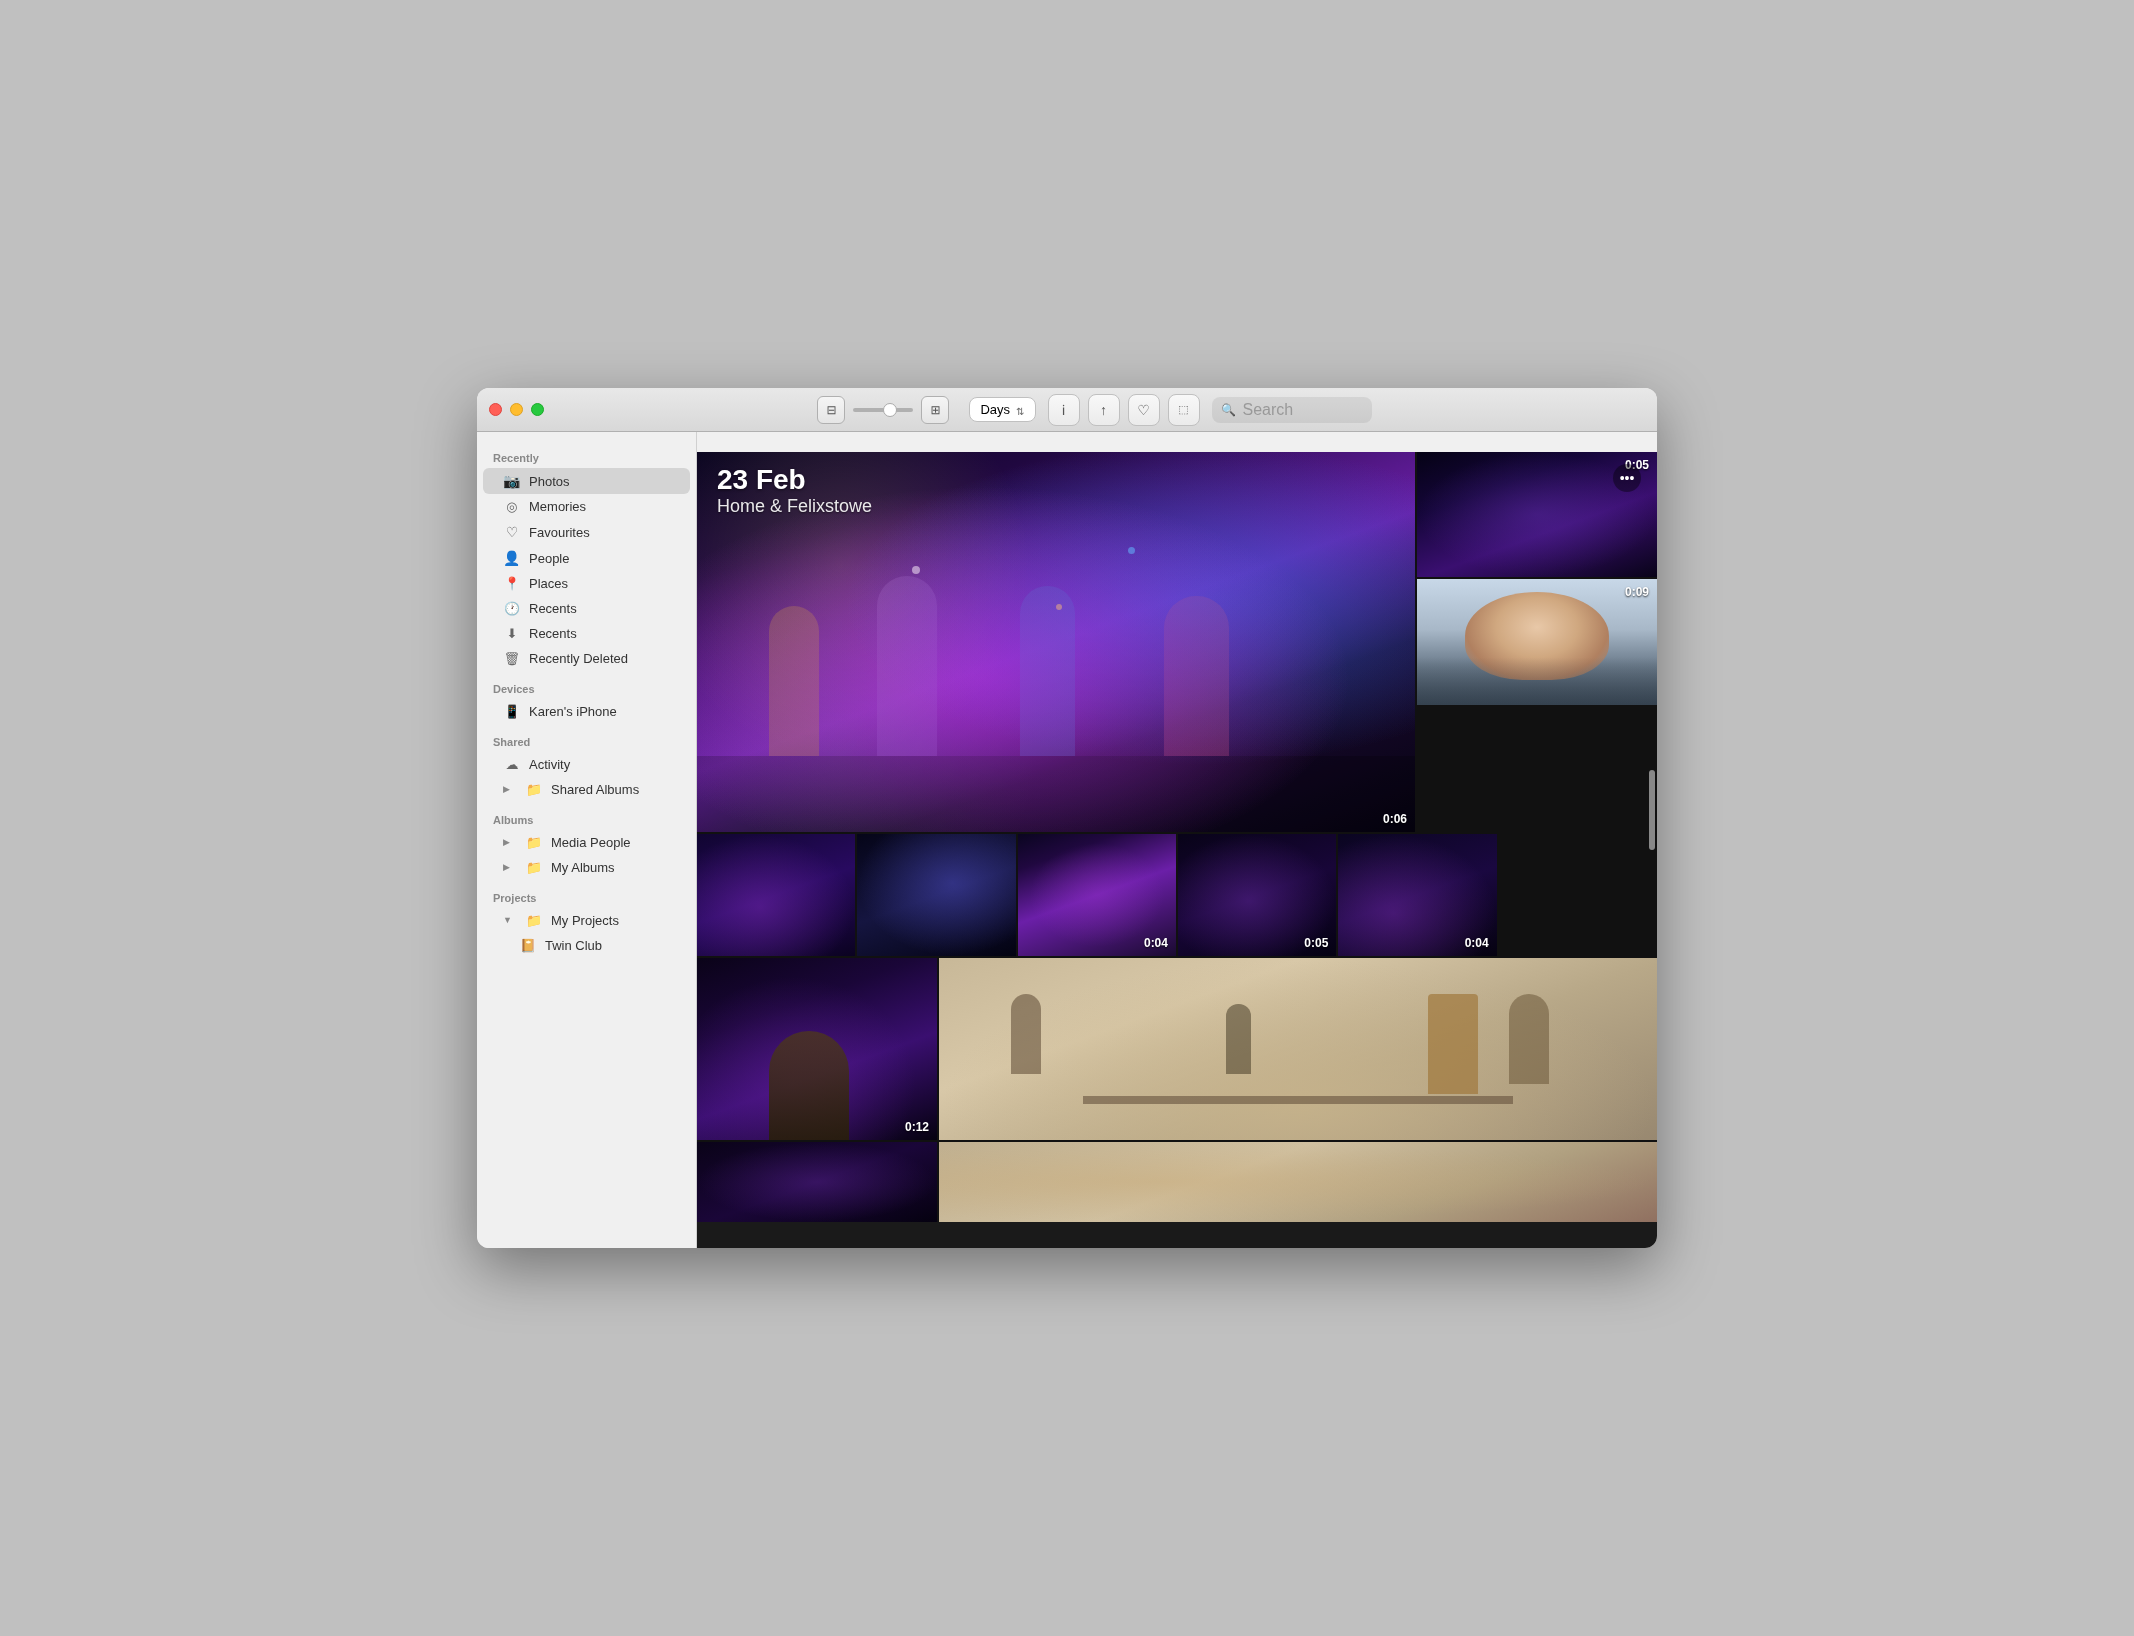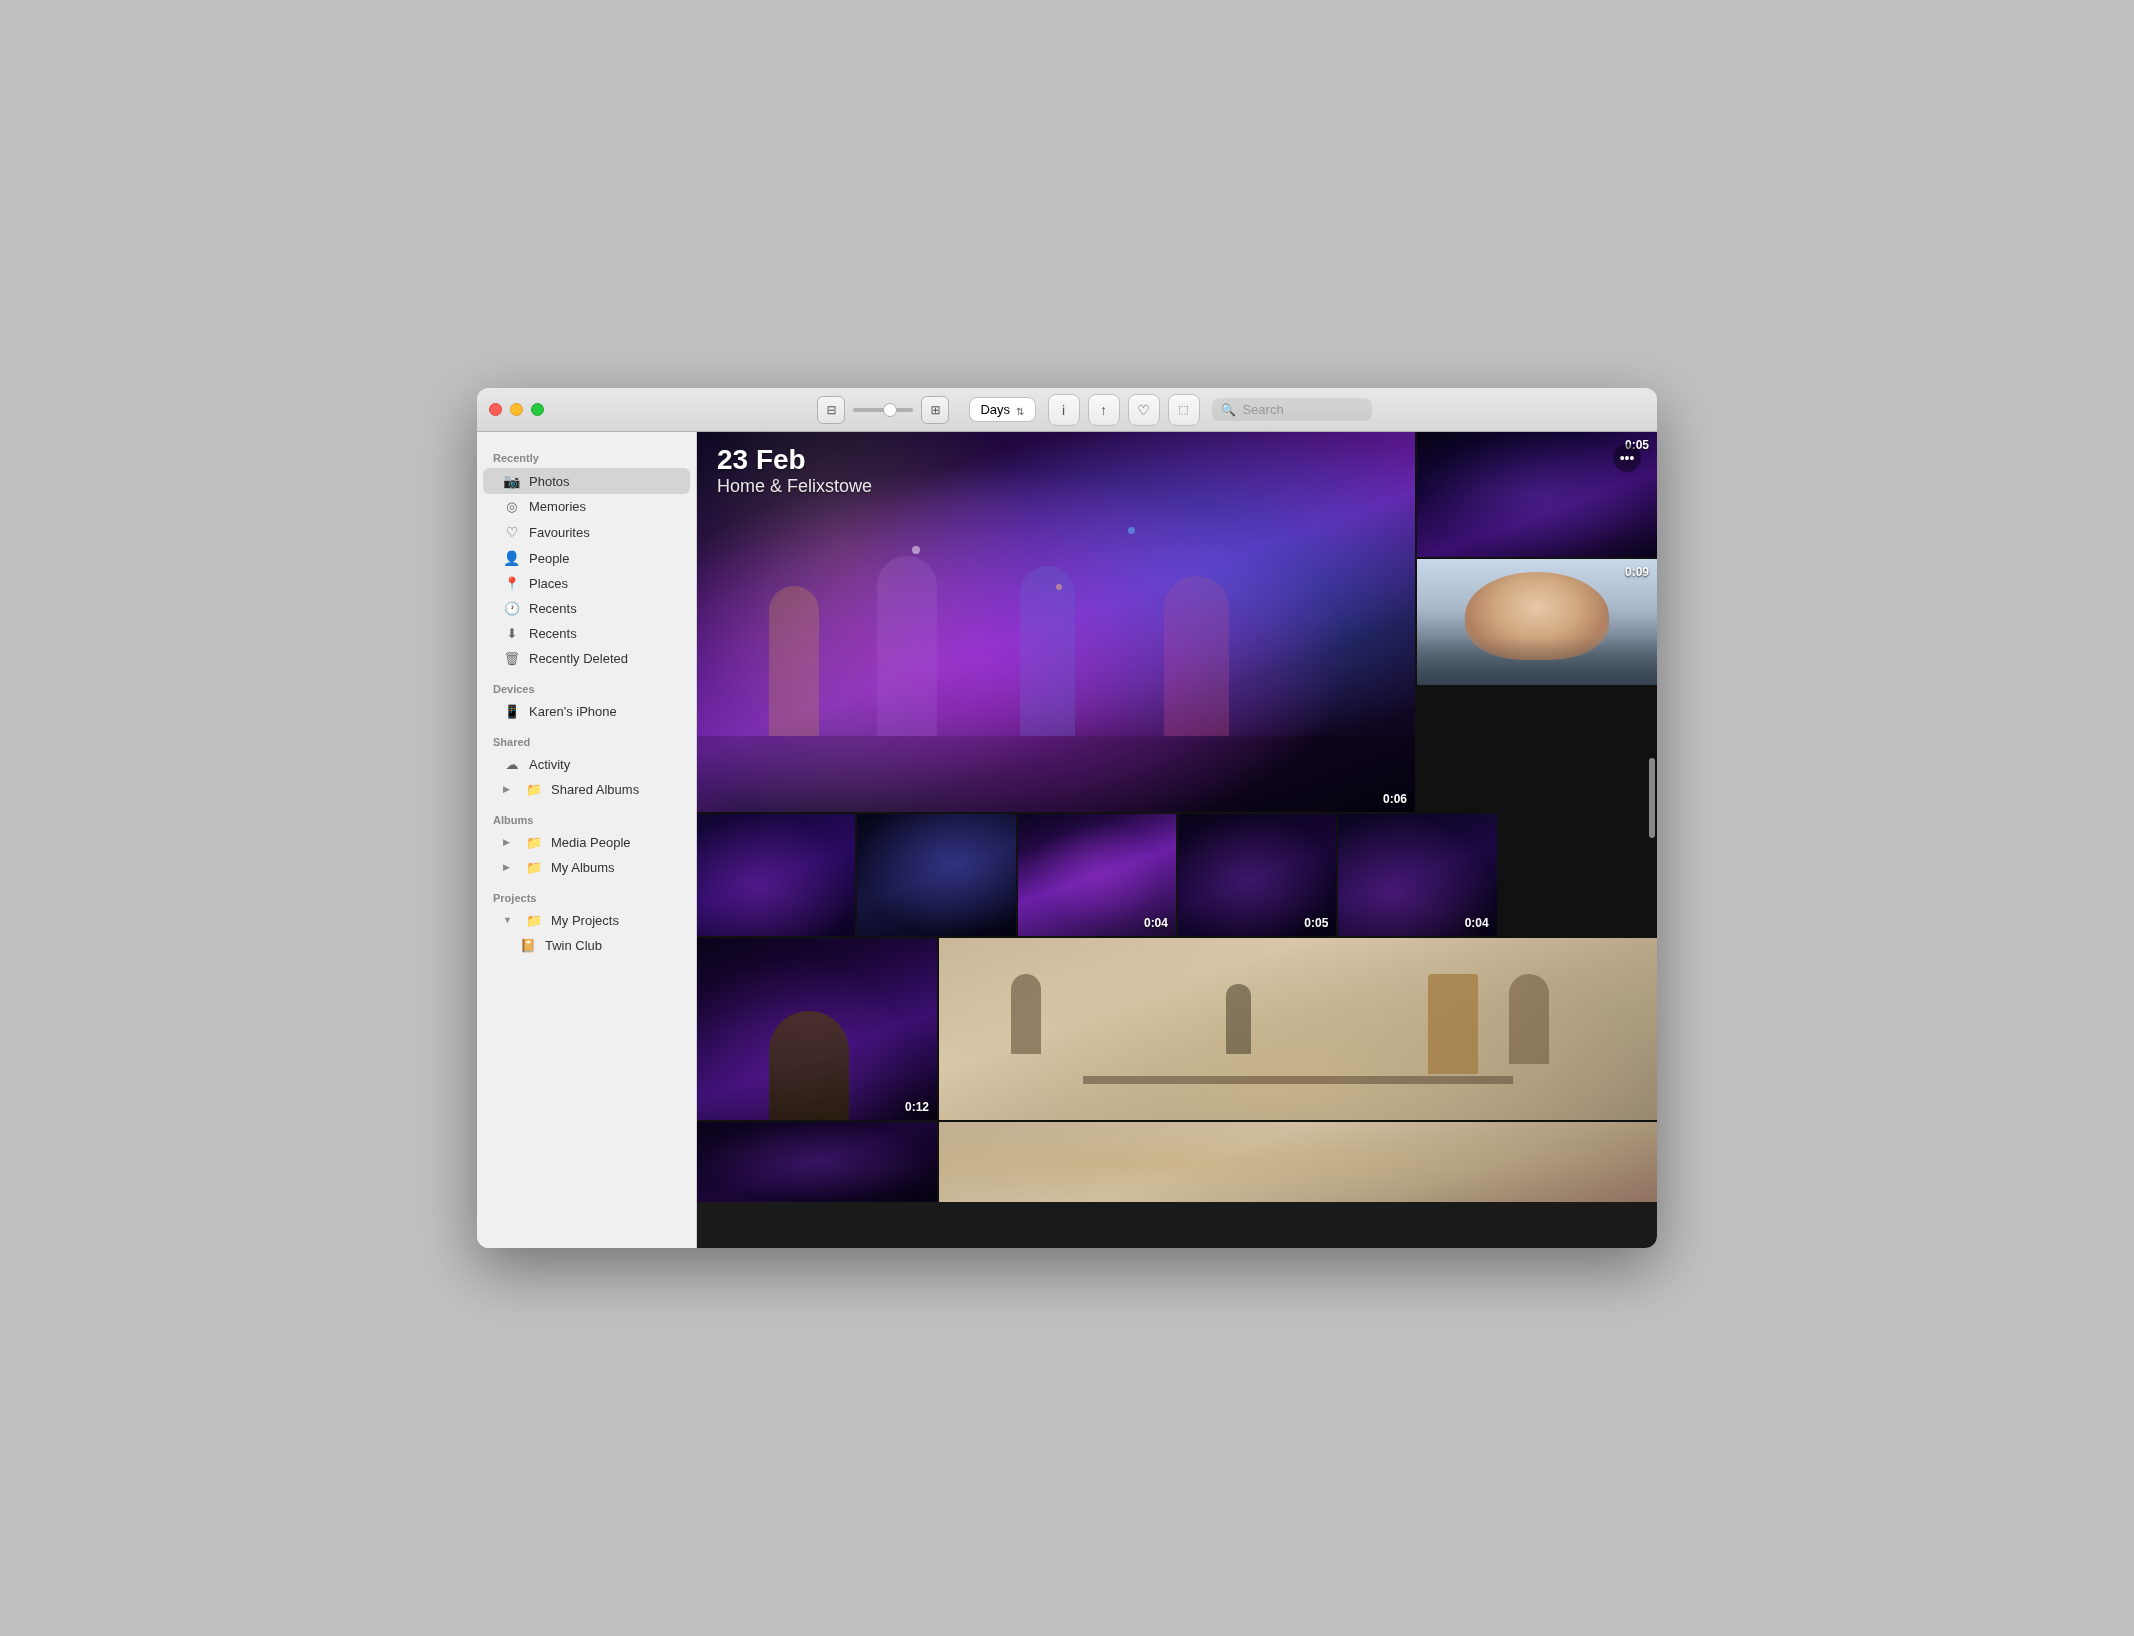--- a/index.html
+++ b/index.html
@@ -125,21 +125,21 @@
       background: rgba(0,0,0,0.07);
       border-radius: 8px;
       padding: 4px 10px;
       gap: 6px;
       width: 160px;
     }
     .search-bar input {
       background: none;
       border: none;
       outline: none;
-      font-size: 13px;
+      font-size: 16px;
       color: #333;
       width: 120px;
     }
     .search-bar input::placeholder { color: #999; }
     .main-content {
       display: flex;
       flex: 1;
       overflow: hidden;
     }
     .sidebar {
@@ -404,21 +404,21 @@
         <span class="sidebar-item-expand" style="margin-right:2px;">▼</span>
         <span class="sidebar-item-icon" style="font-size:13px;">📁</span>
         <span class="sidebar-item-label">My Projects</span>
       </div>
       <div class="sidebar-item" style="padding-left:36px;">
         <span class="sidebar-item-icon" style="font-size:13px;">📔</span>
         <span class="sidebar-item-label">Twin Club</span>
       </div>
     </div>
 
-    <div class="photo-grid-container" style="position:relative;">
+    <div class="photo-grid-container" style="position:relative;margin-top:20px;">
 
       <div class="date-header">
         <div class="date-day">23 Feb</div>
         <div class="date-location">Home &amp; Felixstowe</div>
       </div>
       <div class="more-btn">•••</div>
 
       <div style="display:flex; flex-direction:column; gap:2px; background:#111;text-align:right;">
 
         <div style="display:grid; grid-template-columns:1fr 240px; gap:2px; height:380px;">

